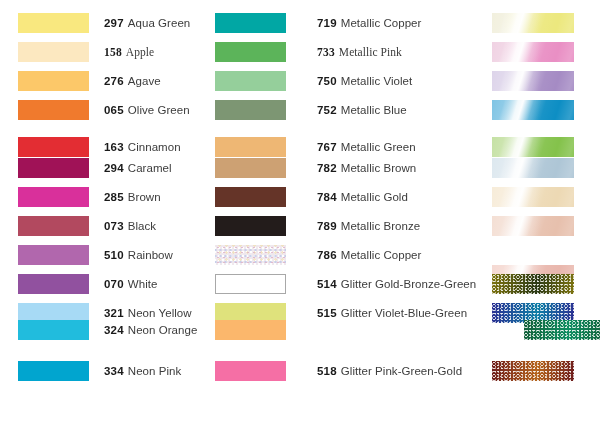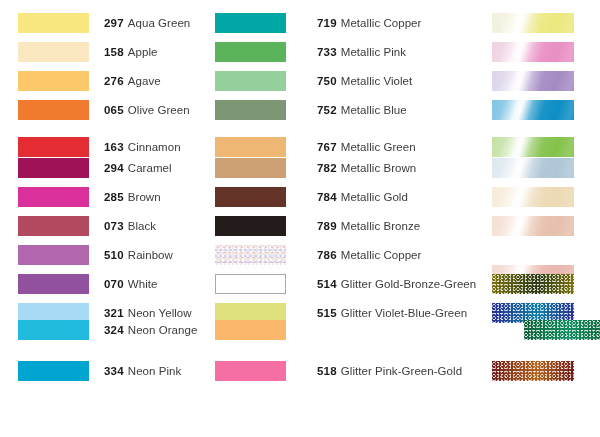--- a/index.html
+++ b/index.html
@@ -149,21 +149,21 @@
 <body>
 
 <div id="chart">
     <div class="row" style="top: 8px;">
       <div class="swatch sw-a" style="background: rgb(249, 232, 127);"></div>
       <div class="label lb-a"><span class="code">297</span><span class="name">Aqua Green</span></div>
       <div class="swatch sw-b" style="background: rgb(1, 167, 164);"></div>
       <div class="label lb-b"><span class="code">719</span><span class="name">Metallic Copper</span></div>
       <div class="swatch sw-c metallic" style="background: linear-gradient(100deg, rgb(242, 240, 222) 0%, rgb(242, 240, 222) 16%, rgb(236, 232, 126) 58%, rgb(236, 232, 126) 100%);"></div>
     </div>
-    <div class="row" style="top: 37px;">
+    <div class="row" style="top: 37px; font-family: Liberation Serif, serif;">
       <div class="swatch sw-a" style="background: rgb(252, 232, 192);"></div>
       <div class="label lb-a"><span class="code">158</span><span class="name">Apple</span></div>
       <div class="swatch sw-b" style="background: rgb(92, 180, 90);"></div>
       <div class="label lb-b"><span class="code">733</span><span class="name">Metallic Pink</span></div>
       <div class="swatch sw-c metallic" style="background: linear-gradient(100deg, rgb(240, 210, 227) 0%, rgb(240, 210, 227) 16%, rgb(233, 143, 196) 58%, rgb(233, 143, 196) 100%);"></div>
     </div>
     <div class="row" style="top: 66px;">
       <div class="swatch sw-a" style="background: rgb(252, 200, 105);"></div>
       <div class="label lb-a"><span class="code">276</span><span class="name">Agave</span></div>
       <div class="swatch sw-b" style="background: rgb(149, 207, 155);"></div>

